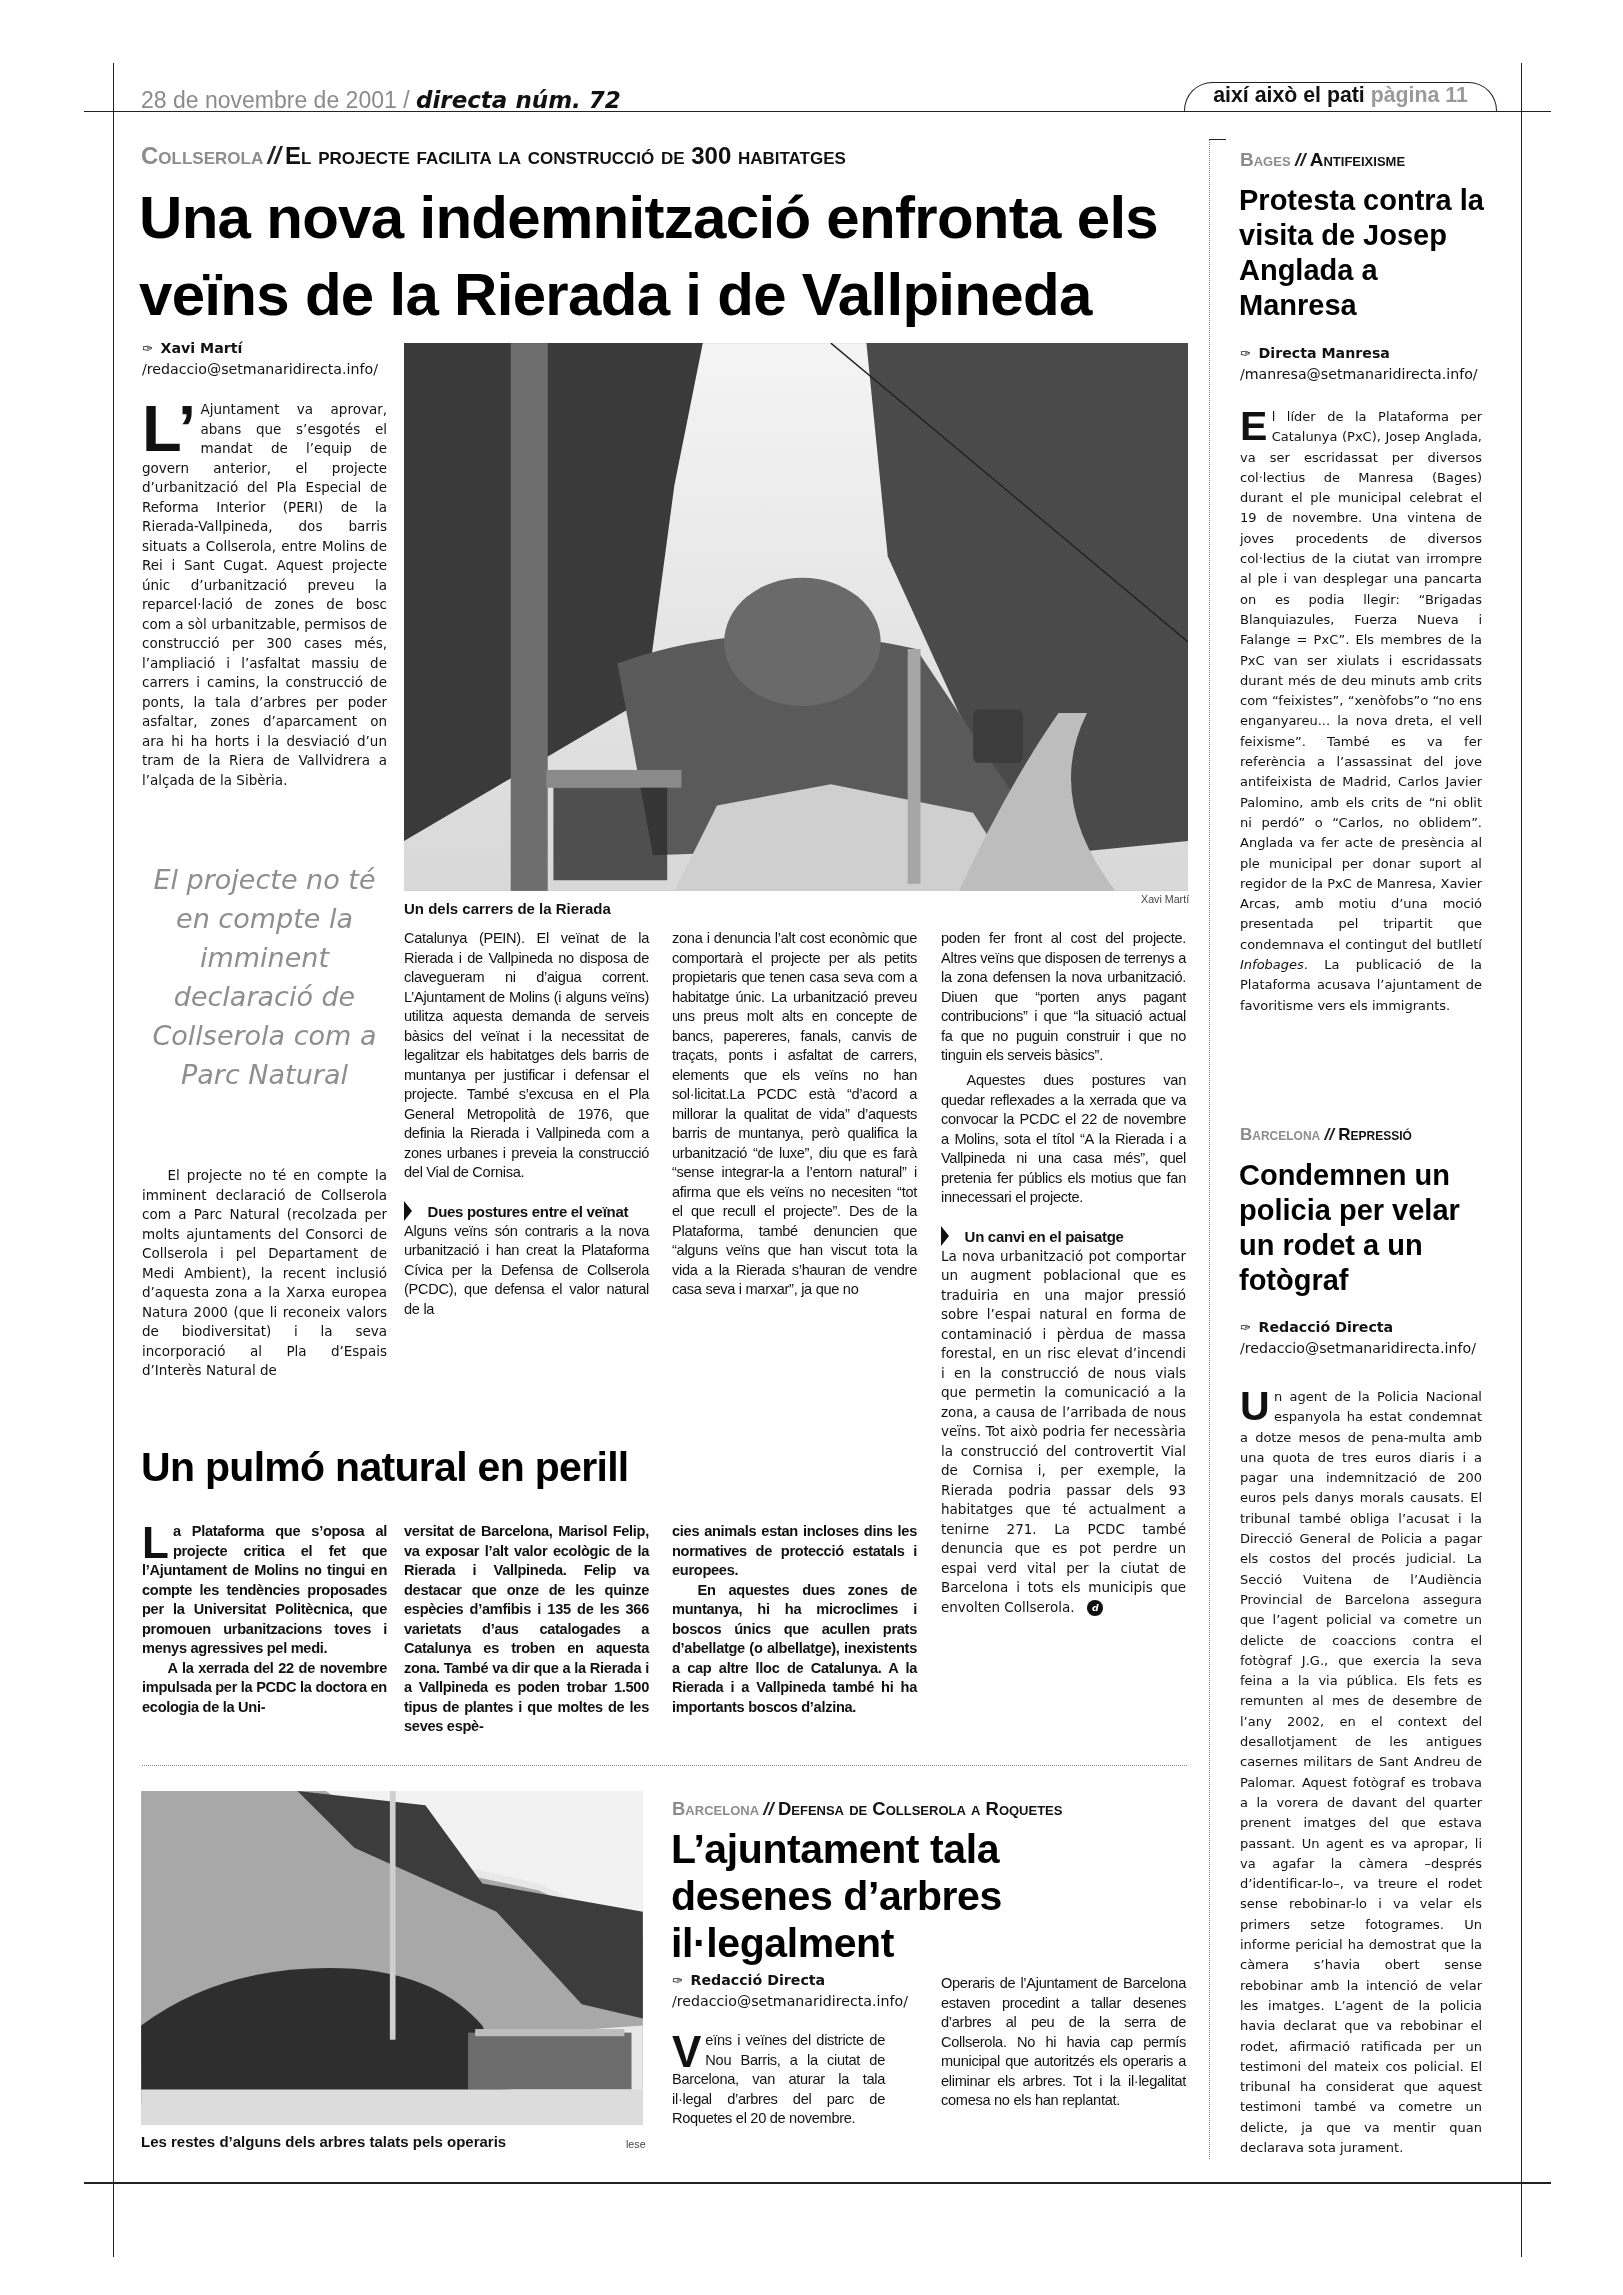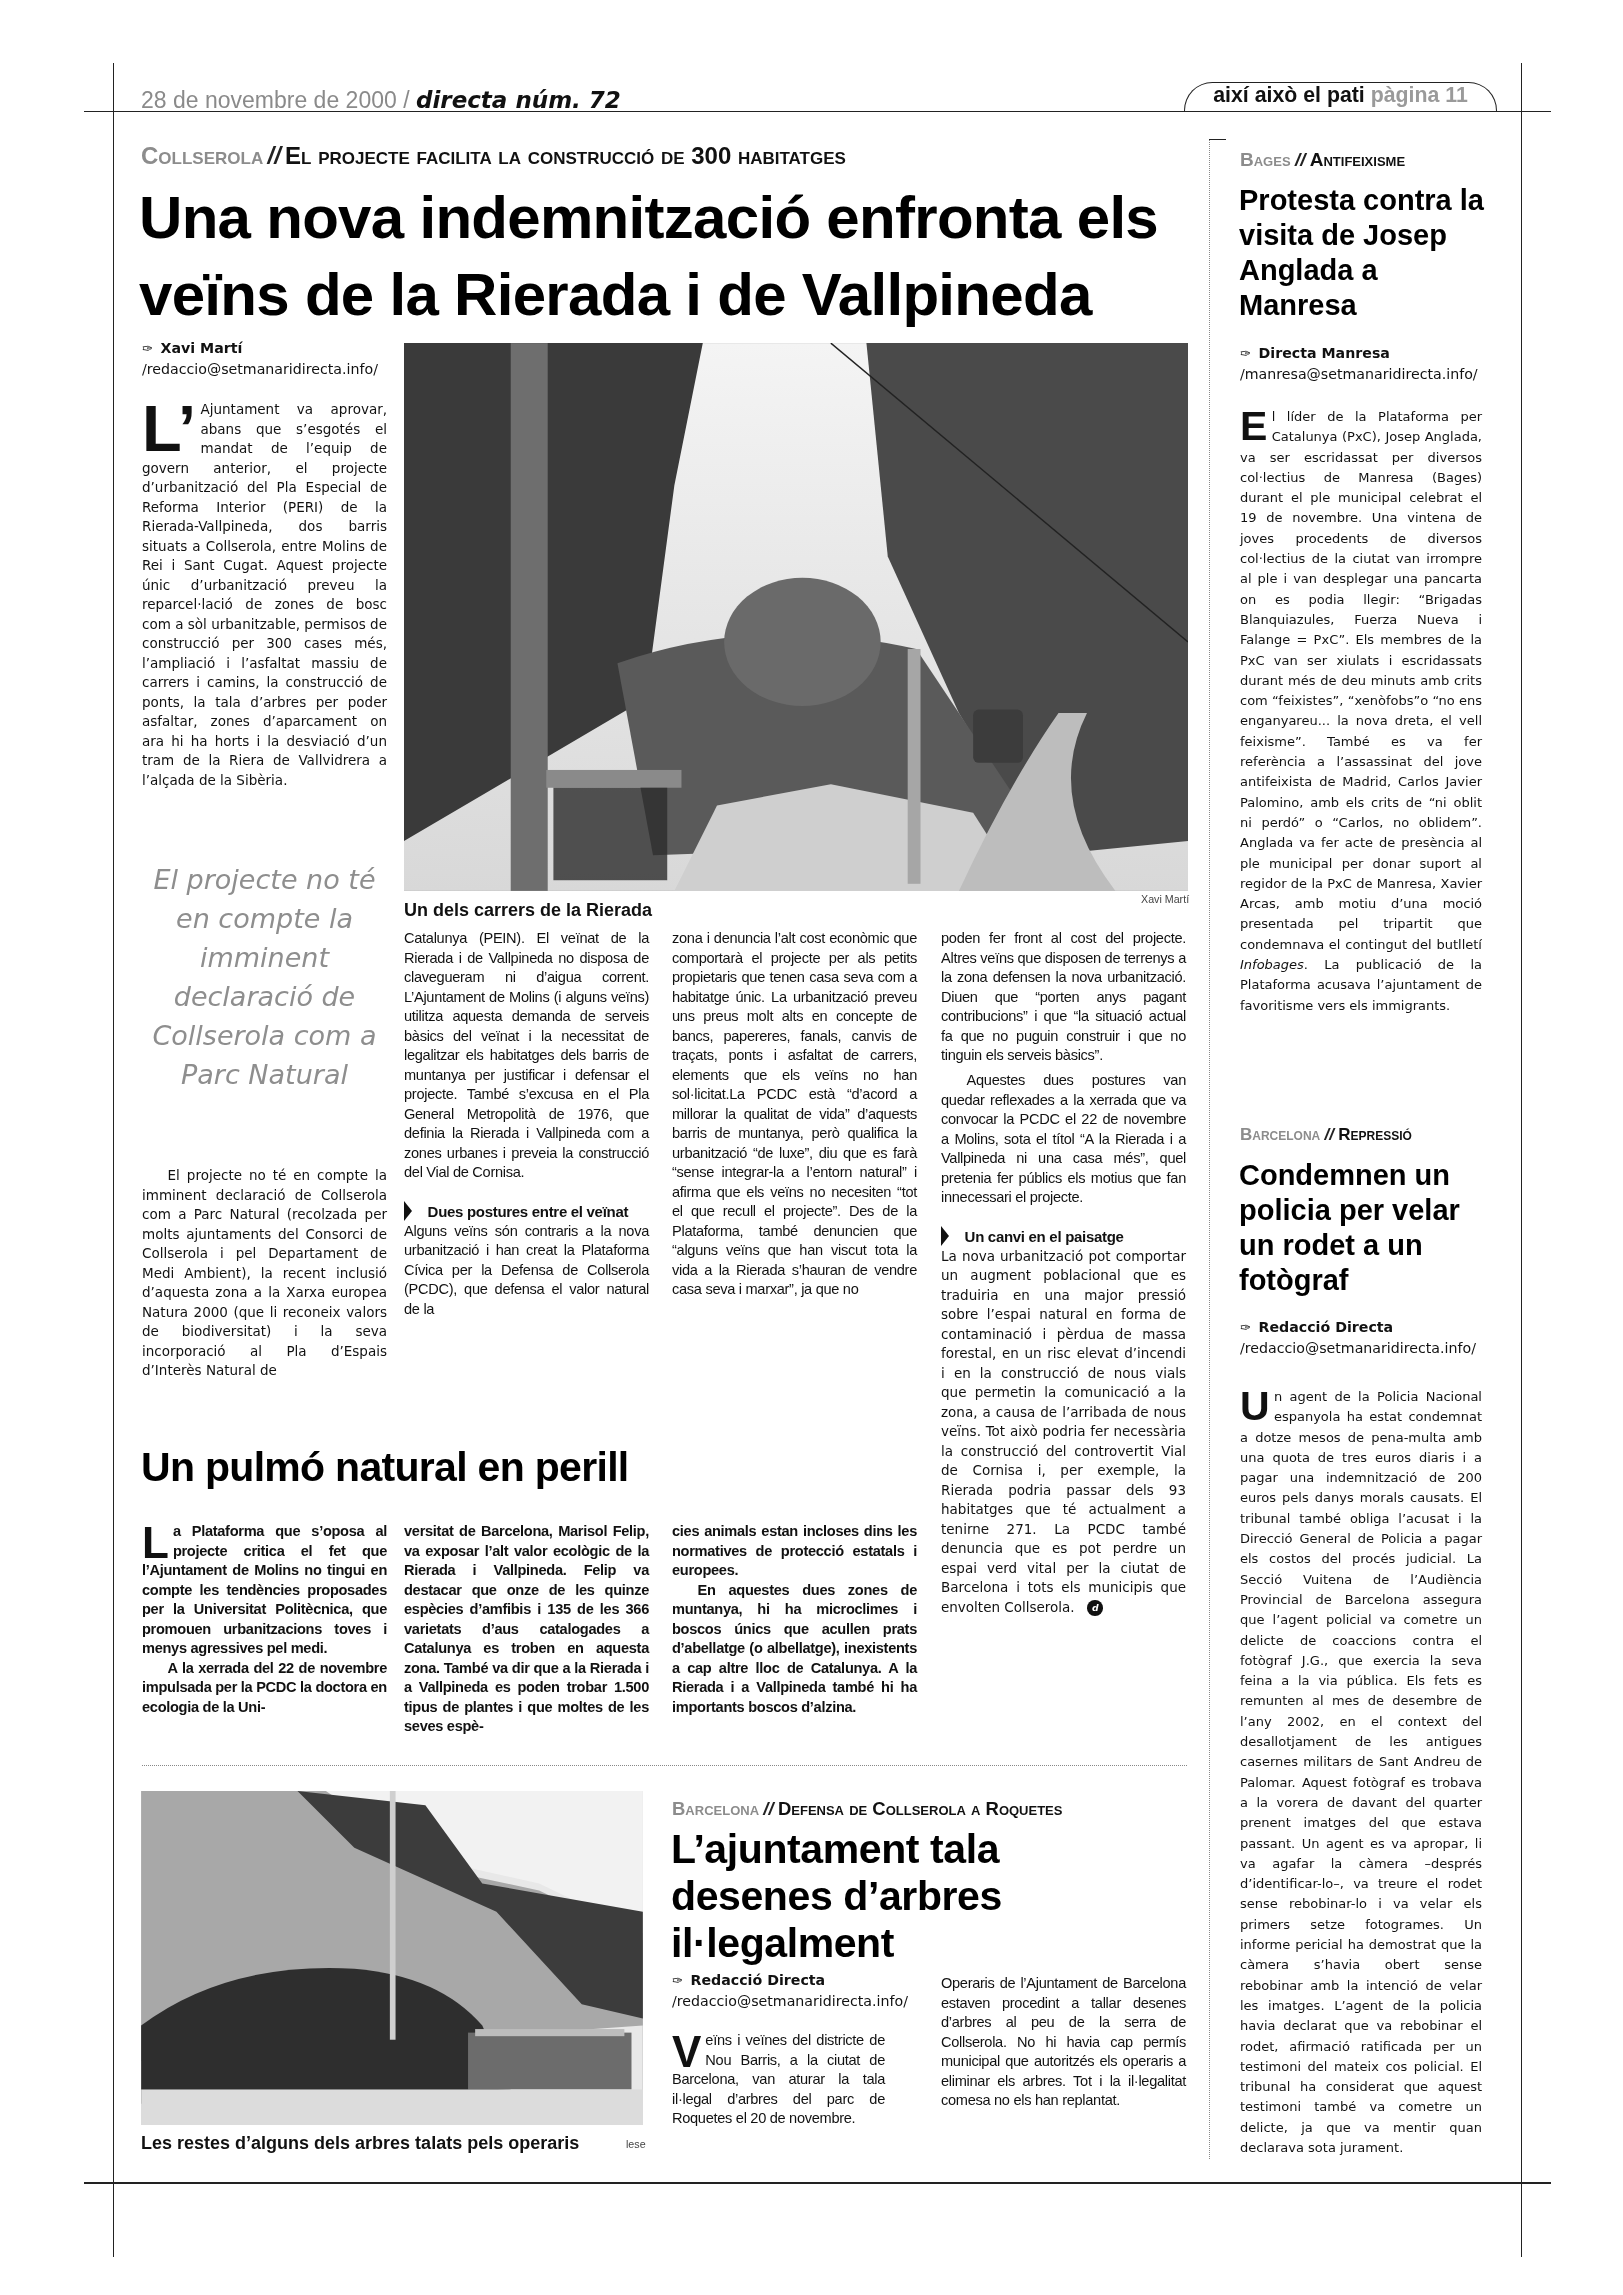--- a/index.html
+++ b/index.html
@@ -32,39 +32,39 @@
   .bold { font-weight: bold; }
   .dropcap { float: left; font-family: "Liberation Sans", sans-serif; font-weight: bold; line-height: 0.8; margin: 2.8px 4.3px 0 0; }
   .indent { text-indent: 25.6px; }
   .para-gap { margin-top: 5.7px; }
 
   .subhead { font-family: "Liberation Sans", sans-serif; font-weight: bold; font-size: 15px; margin-top: 18.5px; line-height: 20px; }
   .subhead .arrow { display: inline-block; width: 0; height: 0; border-top: 10px solid transparent; border-bottom: 10px solid transparent; border-left: 8.5px solid #111; vertical-align: -4.3px; margin-right: 15.6px; }
 
   .pullquote { font-family: "DejaVu Sans", sans-serif; font-style: italic; color: #8e8e8e; font-size: 27px; line-height: 39px; text-align: center; }
 
-  .caption { font-family: "Liberation Sans", sans-serif; font-weight: bold; font-size: 18px; white-space: nowrap; }
+  .caption { font-family: "Liberation Sans", sans-serif; font-weight: bold; font-size: 15px; white-space: nowrap; }
   .credit { font-family: "Liberation Sans", sans-serif; font-size: 10.7px; color: #444; white-space: nowrap; }
 
   .photo { position: absolute; overflow: hidden; background: #777; }
   .dotted-v { position: absolute; width: 0; border-left: 1.4px dotted #888; }
   .dotted-h { position: absolute; height: 0; border-top: 1.4px dotted #888; }
 
   .endmark { display: inline-block; width: 15.6px; height: 15.6px; border-radius: 50%; background: #111; color: #fff; font-size: 9.2px; font-weight: bold; font-style: italic; text-align: center; line-height: 15.6px; margin-left: 12.8px; vertical-align: middle; }
 </style>
 </head>
 <body>
 
 <div class="vline" style="left:113px; top:63px; height:2194px;"></div>
 <div class="vline" style="left:1521px; top:63px; height:2194px;"></div>
 <div class="hline" style="left:84px; top:111px; width:1467px; height:1.4px;"></div>
 <div class="hline" style="left:84px; top:2182px; width:1467px;"></div>
 
 <div class="abs hdr-left">
-  <span>28 de novembre de 2000 /</span>
+  <span>28 de novembre de 2001 /</span>
   <span class="pub">directa núm. 72</span>
 </div>
 <div class="abs hdr-right">
   <span>així això el pati</span>
   <span class="pg">pàgina 11</span>
 </div>
 
 <div class="abs kicker" style="left:141px; top:142px; font-size:24px;">
   <span class="sec">Collserola</span><span class="sl">//</span><span>El projecte facilita la construcció de 300 habitatges</span>
 </div>

